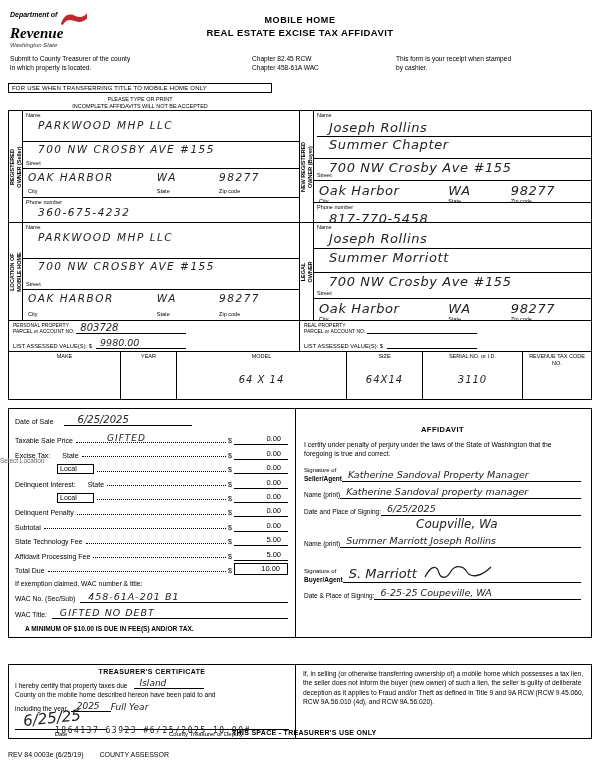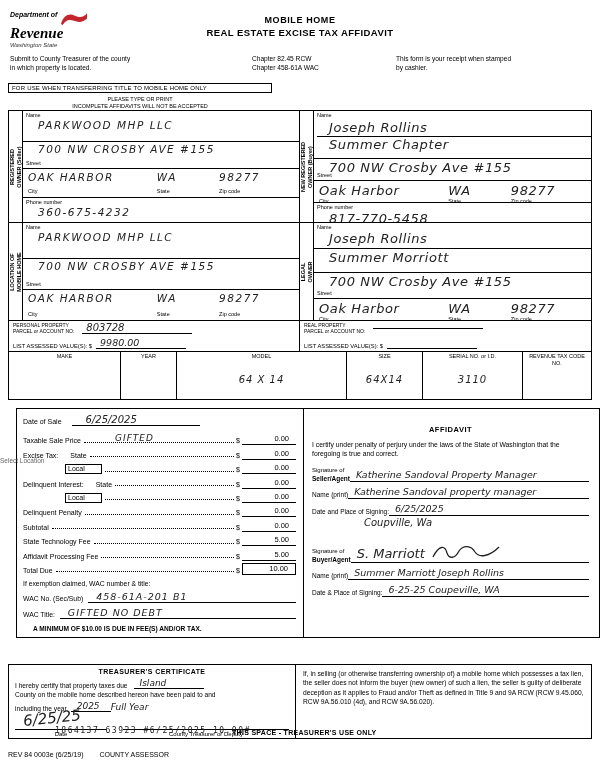--- a/index.html
+++ b/index.html
@@ -54,36 +54,36 @@
   .f-b-name{height:48px;padding:1px 0 0 3px}.f-b-street{height:22px}.f-b-csz{height:22px}.f-b-phone{flex:1}
   
   .f-l-name{height:36px}.f-l-street{height:31px}.f-l-csz{flex:1}
   
   .f-g-n1{height:26px}.f-g-n2{height:24px}.f-g-street{height:26px}.f-g-csz{flex:1}
 
   
   .parcel-row{display:flex;border-bottom:1px solid #000;height:31px}
   .parcel-half{width:291px;padding:1px 4px;display:flex;flex-direction:column;justify-content:space-between}
   .parcel-half.left{border-right:1px solid #000}
-  .p-line1{display:flex;align-items:center;gap:8px}
+  .p-line1{display:flex;align-items:flex-end;gap:2px}
   .p-labels{font-size:5px;line-height:1.2}
   .p-val{border-bottom:1px solid #000;min-width:110px;font-size:10px;padding:0 4px}
   .p-line2{display:flex;align-items:flex-end;gap:4px;font-size:5.8px;padding-bottom:1px}
   .p-aval{border-bottom:1px solid #000;min-width:90px;font-size:9.5px;padding:0 4px}
 
   
   .mh-table{display:flex;height:47px}
   .mh-col{border-right:1px solid #000;display:flex;flex-direction:column}
   .mh-col:last-child{border-right:none}
   .c-make{width:112px}.c-year{width:56px}.c-model{width:170px}.c-size{width:76px}.c-serial{width:100px}.c-code{flex:1}
   .mh-h{font-size:5.5px;text-align:center;padding:1px 2px;line-height:1.25}
   .mh-v{flex:1;display:flex;align-items:center;justify-content:center;font-size:10px;letter-spacing:1px}
 
   
-  .lower-box{position:absolute;left:16px;top:408px;width:584px;height:230px;border:1px solid #000;display:flex}
+  .lower-box{position:absolute;left:8px;top:408px;width:584px;height:230px;border:1px solid #000;display:flex}
   .fees-pane{width:287px;border-right:1px solid #000;padding:5px 7px 0 6px;position:relative}
   .dos-row{display:flex;align-items:flex-end;margin-bottom:5px}
   .dos-label{font-size:7px;padding-bottom:1px}
   .dos-val{display:inline-block;border-bottom:1px solid #000;min-width:128px;margin-left:10px;font-size:10px;padding:0 0 0 14px}
   .fee-row{display:flex;align-items:flex-end;height:14.4px;font-size:7px;position:relative}
   .fee-label{white-space:nowrap;padding-bottom:1px}
   .fee-label2{white-space:nowrap;margin-left:12px;padding-bottom:1px}
   .ind-local{margin-left:42px}
   .local-box{border:1px solid #000;padding:0 16px 1px 2px}
   .leader{flex:1;border-bottom:1px dotted #000;margin:0 2px 2.5px 3px}
@@ -103,21 +103,21 @@
   .aff-cert{font-size:6.8px;line-height:1.35;margin-top:6px;padding-right:14px}
   .sig-row{display:flex;align-items:flex-end;margin-top:4px}
   .sig-who{display:flex;flex-direction:column;font-size:6px;line-height:1.2;flex:none}
   .sw2{font-weight:bold;font-size:6.5px}
   .sig-who-inline{font-size:6.5px;white-space:nowrap;padding-bottom:1px;flex:none}
   .sig-area{flex:1;border-bottom:1px solid #000;padding:0 2px 1px 6px;min-height:11px;display:flex;align-items:flex-end}
   .sig-hw{font-size:9.5px}
   .sig-big{font-size:13px}
   .sig-seller{margin-top:9px}
   .sig-buyer{margin-top:15px}
-  .sig-place{margin:1px 0 0 52px;font-size:10px}
+  .sig-place{margin:1px 0 0 112px;font-size:12px}
   .flourish{margin-left:6px}
 
   
   .bottom-row{position:absolute;left:8px;top:664px;width:584px;height:75px;border:1px solid #000;display:flex}
   .treas-pane{width:287px;border-right:1px solid #000;padding:3px 6px;position:relative}
   .treas-title{text-align:center;font-weight:bold;font-size:7px;letter-spacing:.4px}
   .treas-line{font-size:6.6px;margin-top:2.5px;display:flex;align-items:flex-end;flex-wrap:nowrap}
   .treas-county{border-bottom:1px solid #000;min-width:70px;margin-left:6px;font-size:9px;padding:0 6px}
   .treas-year{border-bottom:1px solid #000;min-width:40px;margin-left:4px;font-size:9px;padding:0 6px}
   .treas-yearnote{font-size:9px}
@@ -481,37 +481,37 @@
       </div>
 
       <div class="sig-row">
         <span class="sig-who-inline">Date and Place of Signing:</span>
         <div class="sig-area">
           <span class="hw sig-hw">6/25/2025</span>
         </div>
       </div>
       <div class="sig-place hw">Coupville, Wa</div>
 
+      <div class="sig-row">
+        <span class="sig-who-inline">Name (print)</span>
+        <div class="sig-area">
+          <span class="hw sig-hw">Summer Marriott  Joseph Rollins</span>
+        </div>
+      </div>
+
       <div class="sig-row sig-buyer">
         <div class="sig-who">
           <span class="sw1">Signature of</span>
           <span class="sw2">Buyer/Agent</span>
         </div>
         <div class="sig-area">
           <span class="hw sig-big">S. Marriott</span>
           <svg class="flourish" width="70" height="18" viewBox="0 0 70 18">
             <path d="M2,14 C8,2 14,2 16,10 C18,16 24,16 28,8 C32,2 40,2 44,9 C48,15 58,14 68,4" stroke="#222" fill="none" stroke-width="1.3"></path>
           </svg>
-        </div>
-      </div>
-
-      <div class="sig-row">
-        <span class="sig-who-inline">Name (print)</span>
-        <div class="sig-area">
-          <span class="hw sig-hw">Summer Marriott  Joseph Rollins</span>
         </div>
       </div>
 
       <div class="sig-row">
         <span class="sig-who-inline">Date &amp; Place of Signing:</span>
         <div class="sig-area">
           <span class="hw sig-hw">6-25-25 Coupeville, WA</span>
         </div>
       </div>
     </div>

